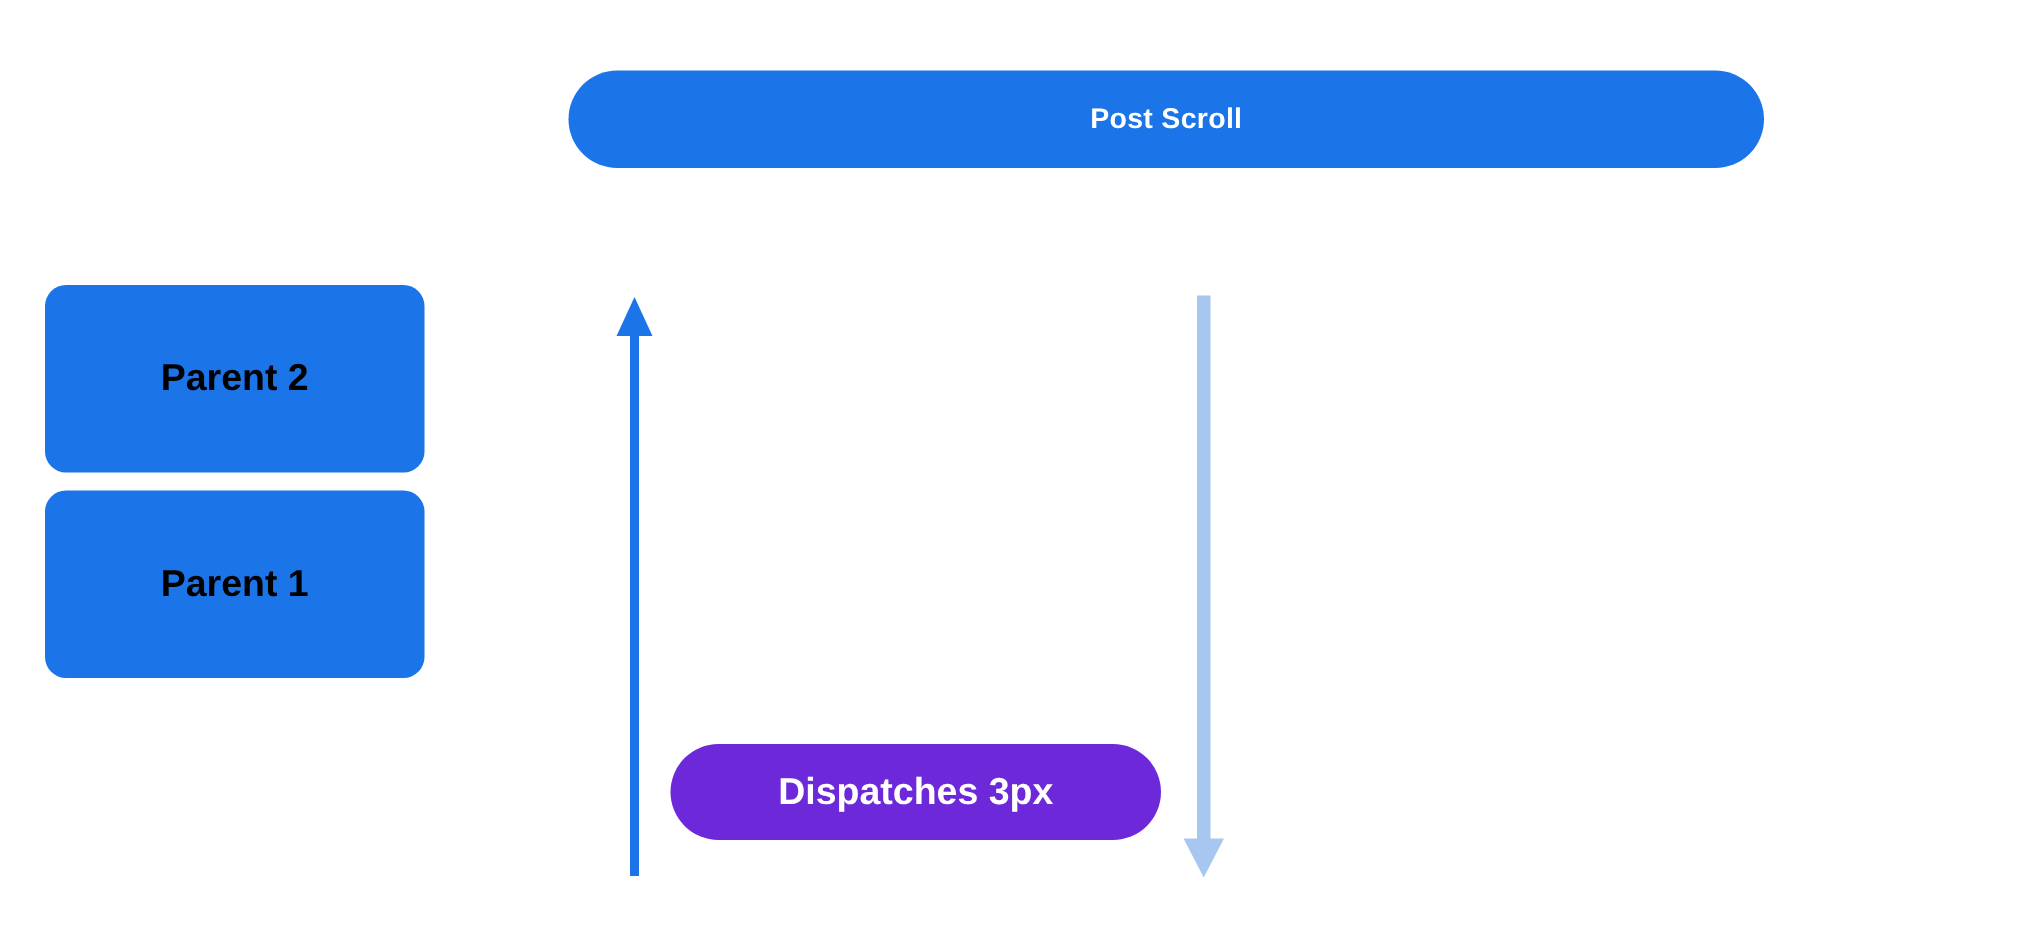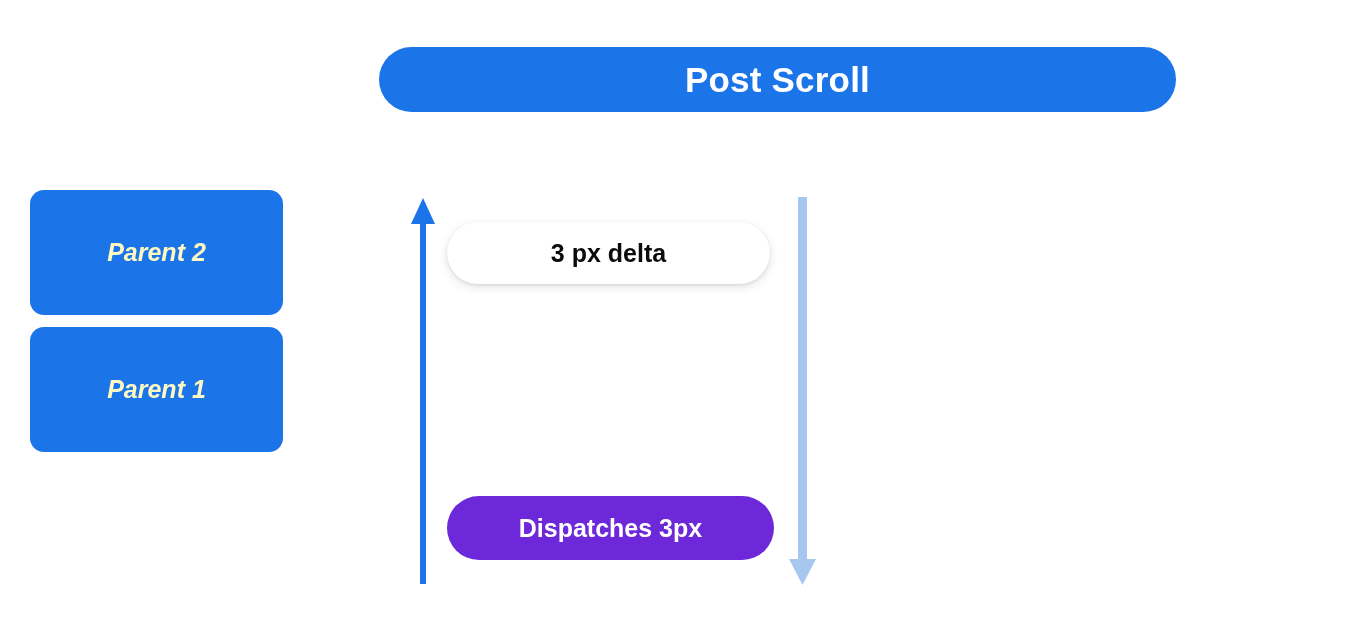--- a/index.html
+++ b/index.html
@@ -27,21 +27,21 @@
     width: 797px;
     height: 65px;
     background: #1b74e8;
     border-radius: 33px;
     display: flex;
     align-items: center;
     justify-content: center;
   }
   .header-bar-label {
     color: #ffffff;
-    font-size: 35px;
+    font-size: 19px;
     font-weight: bold;
     letter-spacing: 0.2px;
     line-height: 1;
   }
 
   
   .stack {
     position: absolute;
     left: 30px;
     top: 190px;
@@ -57,21 +57,21 @@
   }
   .stack-box .box-label {
     font-size: 25px;
     font-weight: bold;
     line-height: 1;
   }
   .box-filled {
     height: 125px;
     background: #1b74e8;
   }
-  .box-filled .box-label { color: #fef9c3; font-style: italic; }
+  .box-filled .box-label { color: #000000; }
   .box-outlined {
     height: 130px;
     background: #ffffff;
     border: 5px solid #1b74e8;
     border-radius: 18px;
   }
   .box-outlined .box-label { color: #0b0b0b; }
   .box-gap { height: 12px; }
 
   
@@ -145,21 +145,18 @@
   <svg class="arrow" style="left:405px; top:190px;" width="40" height="400" viewBox="0 0 40 400">
     <polygon points="18,8 30,34 6,34" fill="#1b74e8"></polygon>
     <rect x="15" y="32" width="6" height="362" fill="#1b74e8"></rect>
   </svg>
 
   <svg class="arrow" style="left:782px; top:195px;" width="40" height="395" viewBox="0 0 40 395">
     <rect x="16" y="2" width="9" height="366" fill="#a8c7f0"></rect>
     <polygon points="20.5,390 34,364 7,364" fill="#a8c7f0"></polygon>
   </svg>
 
-  <div class="pill pill-white">
-    <span class="pill-label">3 px delta</span>
-  </div>
 
   <div class="pill pill-blue">
     <span class="pill-label">Dispatches 3px</span>
   </div>
 
 </div>
 
 </body></html>

